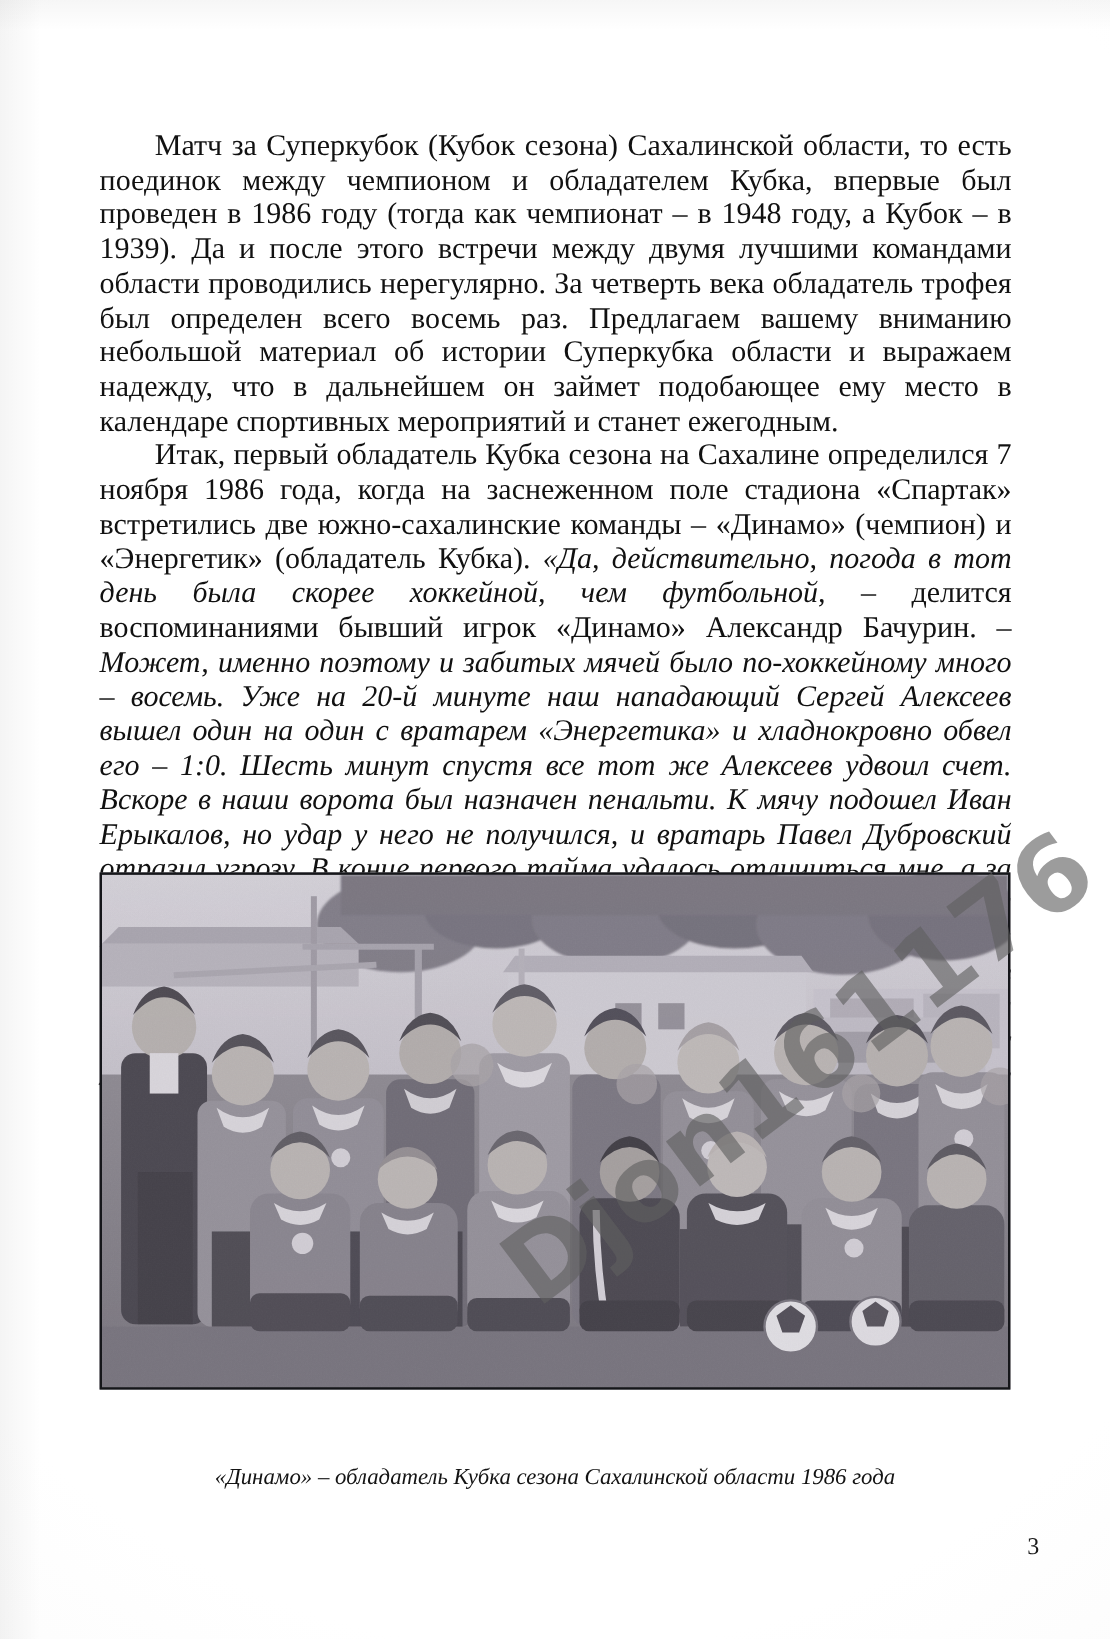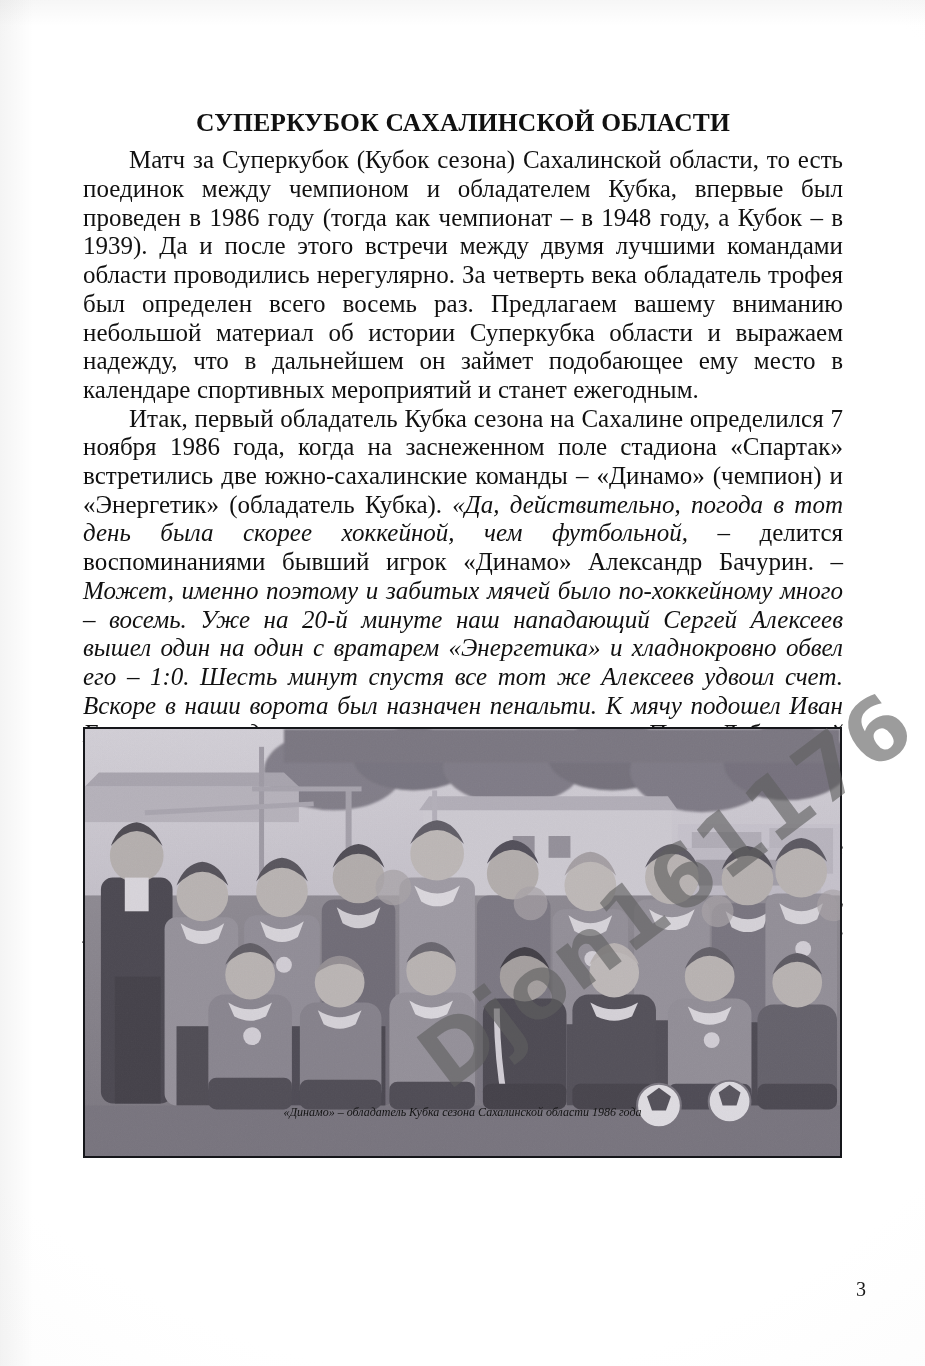--- a/index.html
+++ b/index.html
@@ -78,25 +78,25 @@
     border: 2px solid #15161a;
     box-sizing: border-box;
     overflow: hidden;
     background: #8e8c92;
   }
   .photo-svg { display: block; width: 100%; height: 100%; }
 
   .caption {
     position: absolute;
     left: 83px;
-    top: 1100px;
+    top: 1220px;
     width: 759px;
     text-align: center;
     font-style: italic;
-    font-size: 12px;
+    font-size: 19px;
     line-height: 24px;
     color: #131313;
   }
 
   .page-number {
     position: absolute;
     left: 856px;
     top: 1278px;
     font-size: 20px;
     color: #1a1a1a;
@@ -121,21 +121,20 @@
 </style>
 </head>
 <body>
 
 <div class="page"></div>
 <div class="scan-shadow-left"></div>
 <div class="scan-shadow-top"></div>
 
 <div class="content">
 
-  <h1 class="title">СУПЕРКУБОК САХАЛИНСКОЙ ОБЛАСТИ</h1>
 
   <p class="body-par">
     <span>Матч за Суперкубок (Кубок сезона) Сахалинской области, то есть поединок между чемпионом и обладателем Кубка, впервые был проведен в 1986 году (тогда как чемпионат – в 1948 году, а Кубок – в 1939). Да и после этого встречи между двумя лучшими командами области проводились нерегулярно. За четверть века обладатель трофея был определен всего восемь раз. Предлагаем вашему вниманию небольшой материал об истории Суперкубка области и выражаем надежду, что в дальнейшем он займет подобающее ему место в календаре спортивных мероприятий и станет ежегодным.</span>
   </p>
 
   <p class="body-par">
     <span>Итак, первый обладатель Кубка сезона на Сахалине определился 7 ноября 1986 года, когда на заснеженном поле стадиона «Спартак» встретились две южно-сахалинские команды – «Динамо» (чемпион) и «Энергетик» (обладатель Кубка). </span><span class="it">«Да, действительно, погода в тот день была скорее хоккейной, чем футбольной, </span><span>– делится воспоминаниями бывший игрок «Динамо» Александр Бачурин. </span><span class="it">– Может, именно поэтому и забитых мячей было по-хоккейному много – восемь. Уже на 20-й минуте наш нападающий Сергей Алексеев вышел один на один с вратарем «Энергетика» и хладнокровно обвел его – 1:0. Шесть минут спустя все тот же Алексеев удвоил счет. Вскоре в наши ворота был назначен пенальти. К мячу подошел Иван Ерыкалов, но удар у него не получился, и вратарь Павел Дубровский отразил угрозу. В конце первого тайма удалось отличиться мне, а за несколько мгновений до свистка арбитра на перерыв Валентин Воронич один гол отыграл. Буквально сразу же после возобновления игры Александр Журкин в падении красиво забил четвертый мяч в ворота «Энергетика». Потом Валентин Воронич реализовал пенальти, но вскоре Саша Журкин делает счет – 5:2. Под занавес матча Валентин Воронич реализовал еще один пенальти. В итоге «Динамо» выиграло – 5:3».</span>
   </p>
 
 </div>

